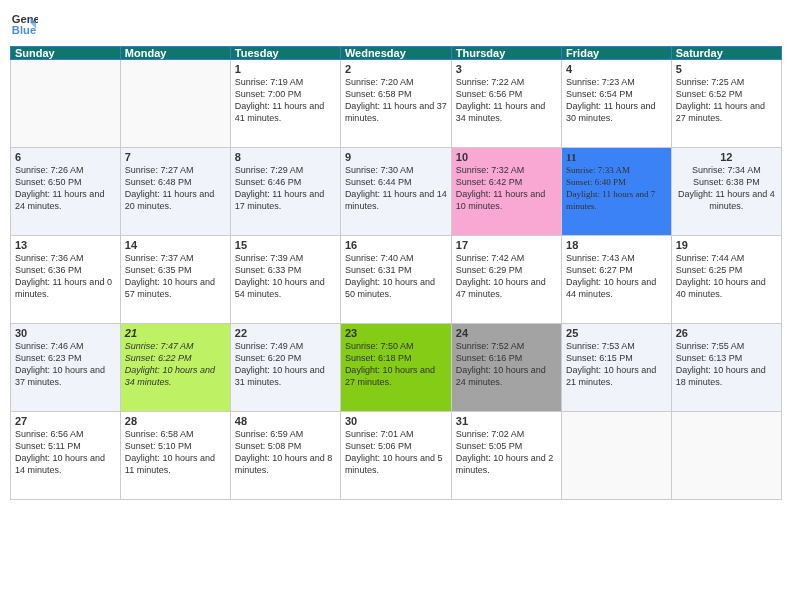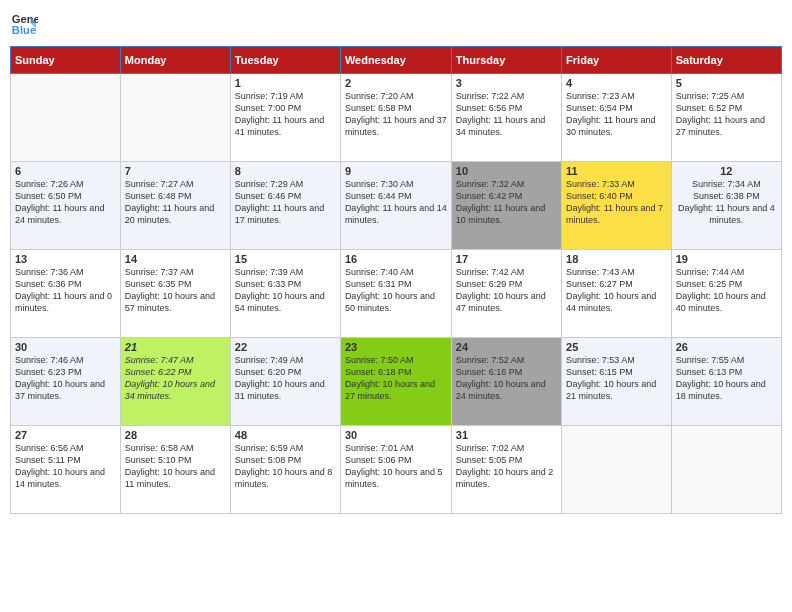--- a/index.html
+++ b/index.html
@@ -42,23 +42,23 @@
     .subtitle {
       font-size: 14px;
       color: #555;
     }
     .calendar {
       width: 100%;
       border-collapse: collapse;
       font-size: 10px;
     }
     .calendar th {
-      background: #b91c1c;
+      background: #0f766e;
       color: #fff;
-      padding: 7px 4px;
+      padding: 0 4px;
       text-align: left;
       font-size: 11px;
       font-weight: bold;
       border: 1px solid #3a7bc8;
     }
     .calendar td {
       border: 1px solid #ccc;
       padding: 3px 4px;
       vertical-align: top;
       width: 113px;
@@ -155,25 +155,25 @@
             <div class="day-info">Sunrise: 7:27 AM<br>Sunset: 6:48 PM<br>Daylight: 11 hours and 20 minutes.</div>
           </td>
           <td style="background: rgb(240, 244, 250);">
             <span class="day-num">8</span>
             <div class="day-info">Sunrise: 7:29 AM<br>Sunset: 6:46 PM<br>Daylight: 11 hours and 17 minutes.</div>
           </td>
           <td style="background: rgb(240, 244, 250);">
             <span class="day-num">9</span>
             <div class="day-info">Sunrise: 7:30 AM<br>Sunset: 6:44 PM<br>Daylight: 11 hours and 14 minutes.</div>
           </td>
-          <td style="background: #a3a3a3;">
+          <td style="background: #f9a8d4;">
             <span class="day-num">10</span>
             <div class="day-info">Sunrise: 7:32 AM<br>Sunset: 6:42 PM<br>Daylight: 11 hours and 10 minutes.</div>
           </td>
-          <td style="background: #fde047;">
+          <td style="background: #3b82f6; font-family: Liberation Serif, serif;">
             <span class="day-num">11</span>
             <div class="day-info">Sunrise: 7:33 AM<br>Sunset: 6:40 PM<br>Daylight: 11 hours and 7 minutes.</div>
           </td>
           <td style="background: rgb(240, 244, 250); text-align: center;">
             <span class="day-num">12</span>
             <div class="day-info">Sunrise: 7:34 AM<br>Sunset: 6:38 PM<br>Daylight: 11 hours and 4 minutes.</div>
           </td>
         </tr>
         <tr>
           <td>

